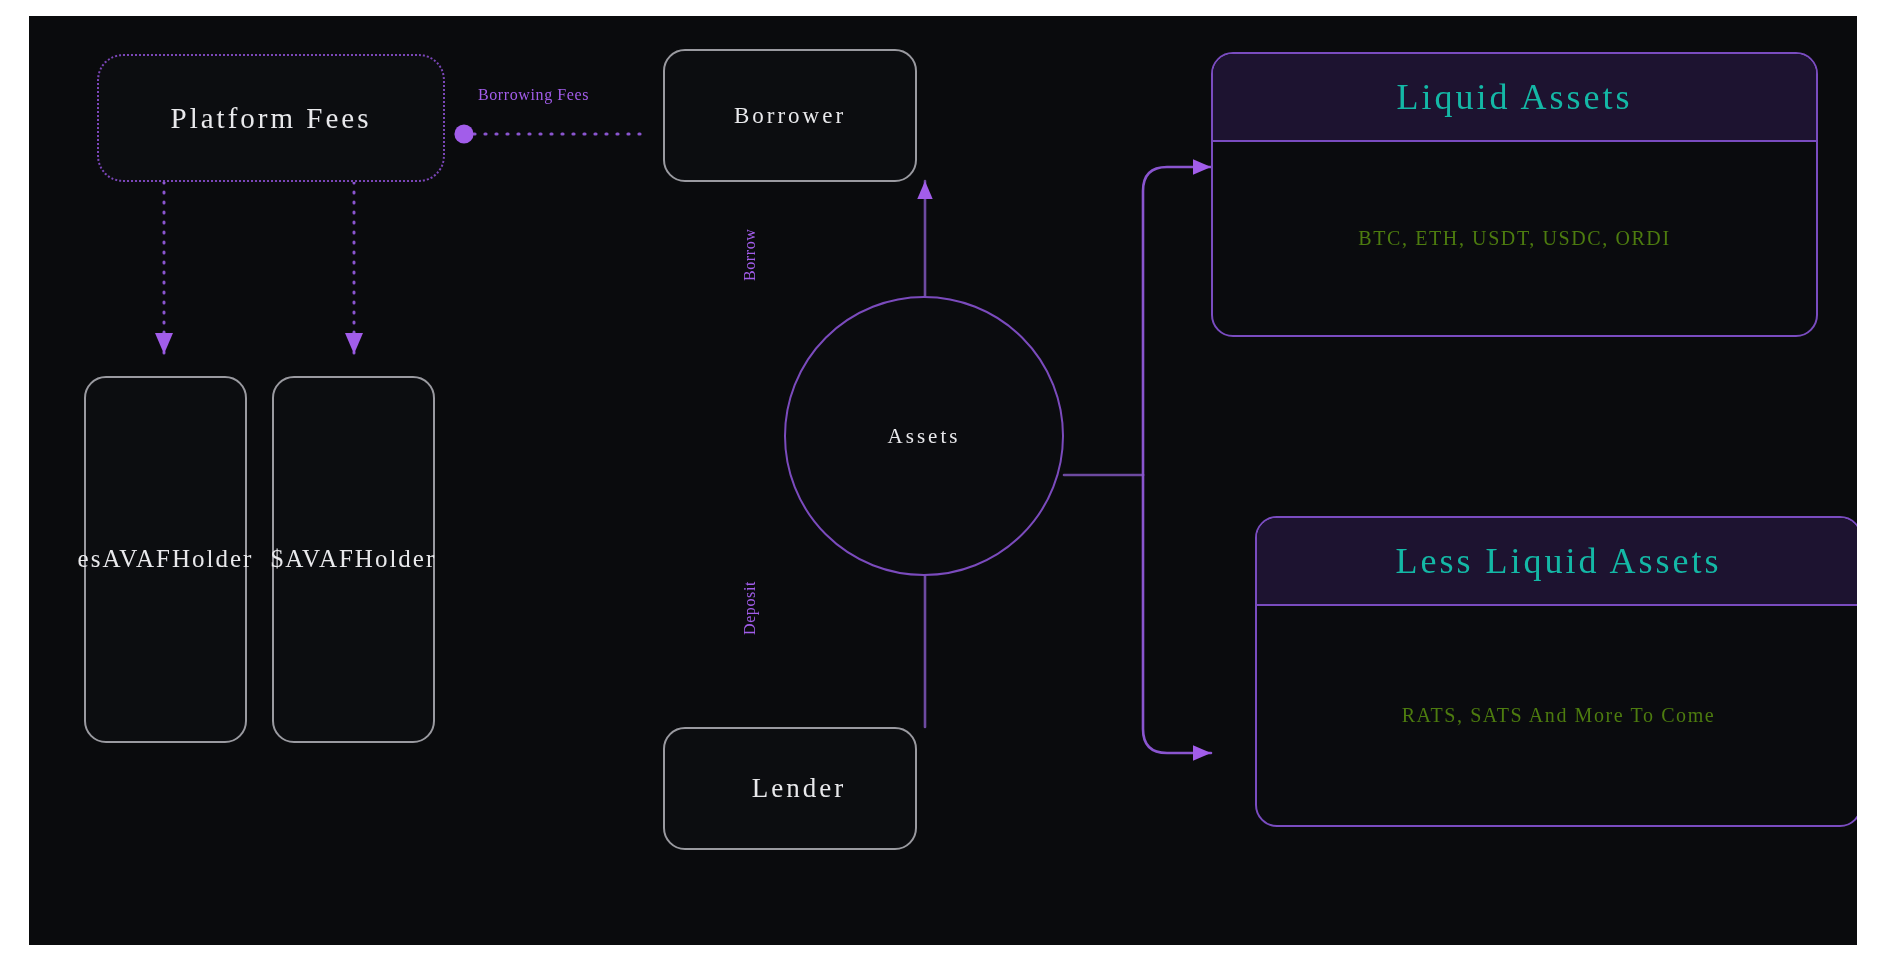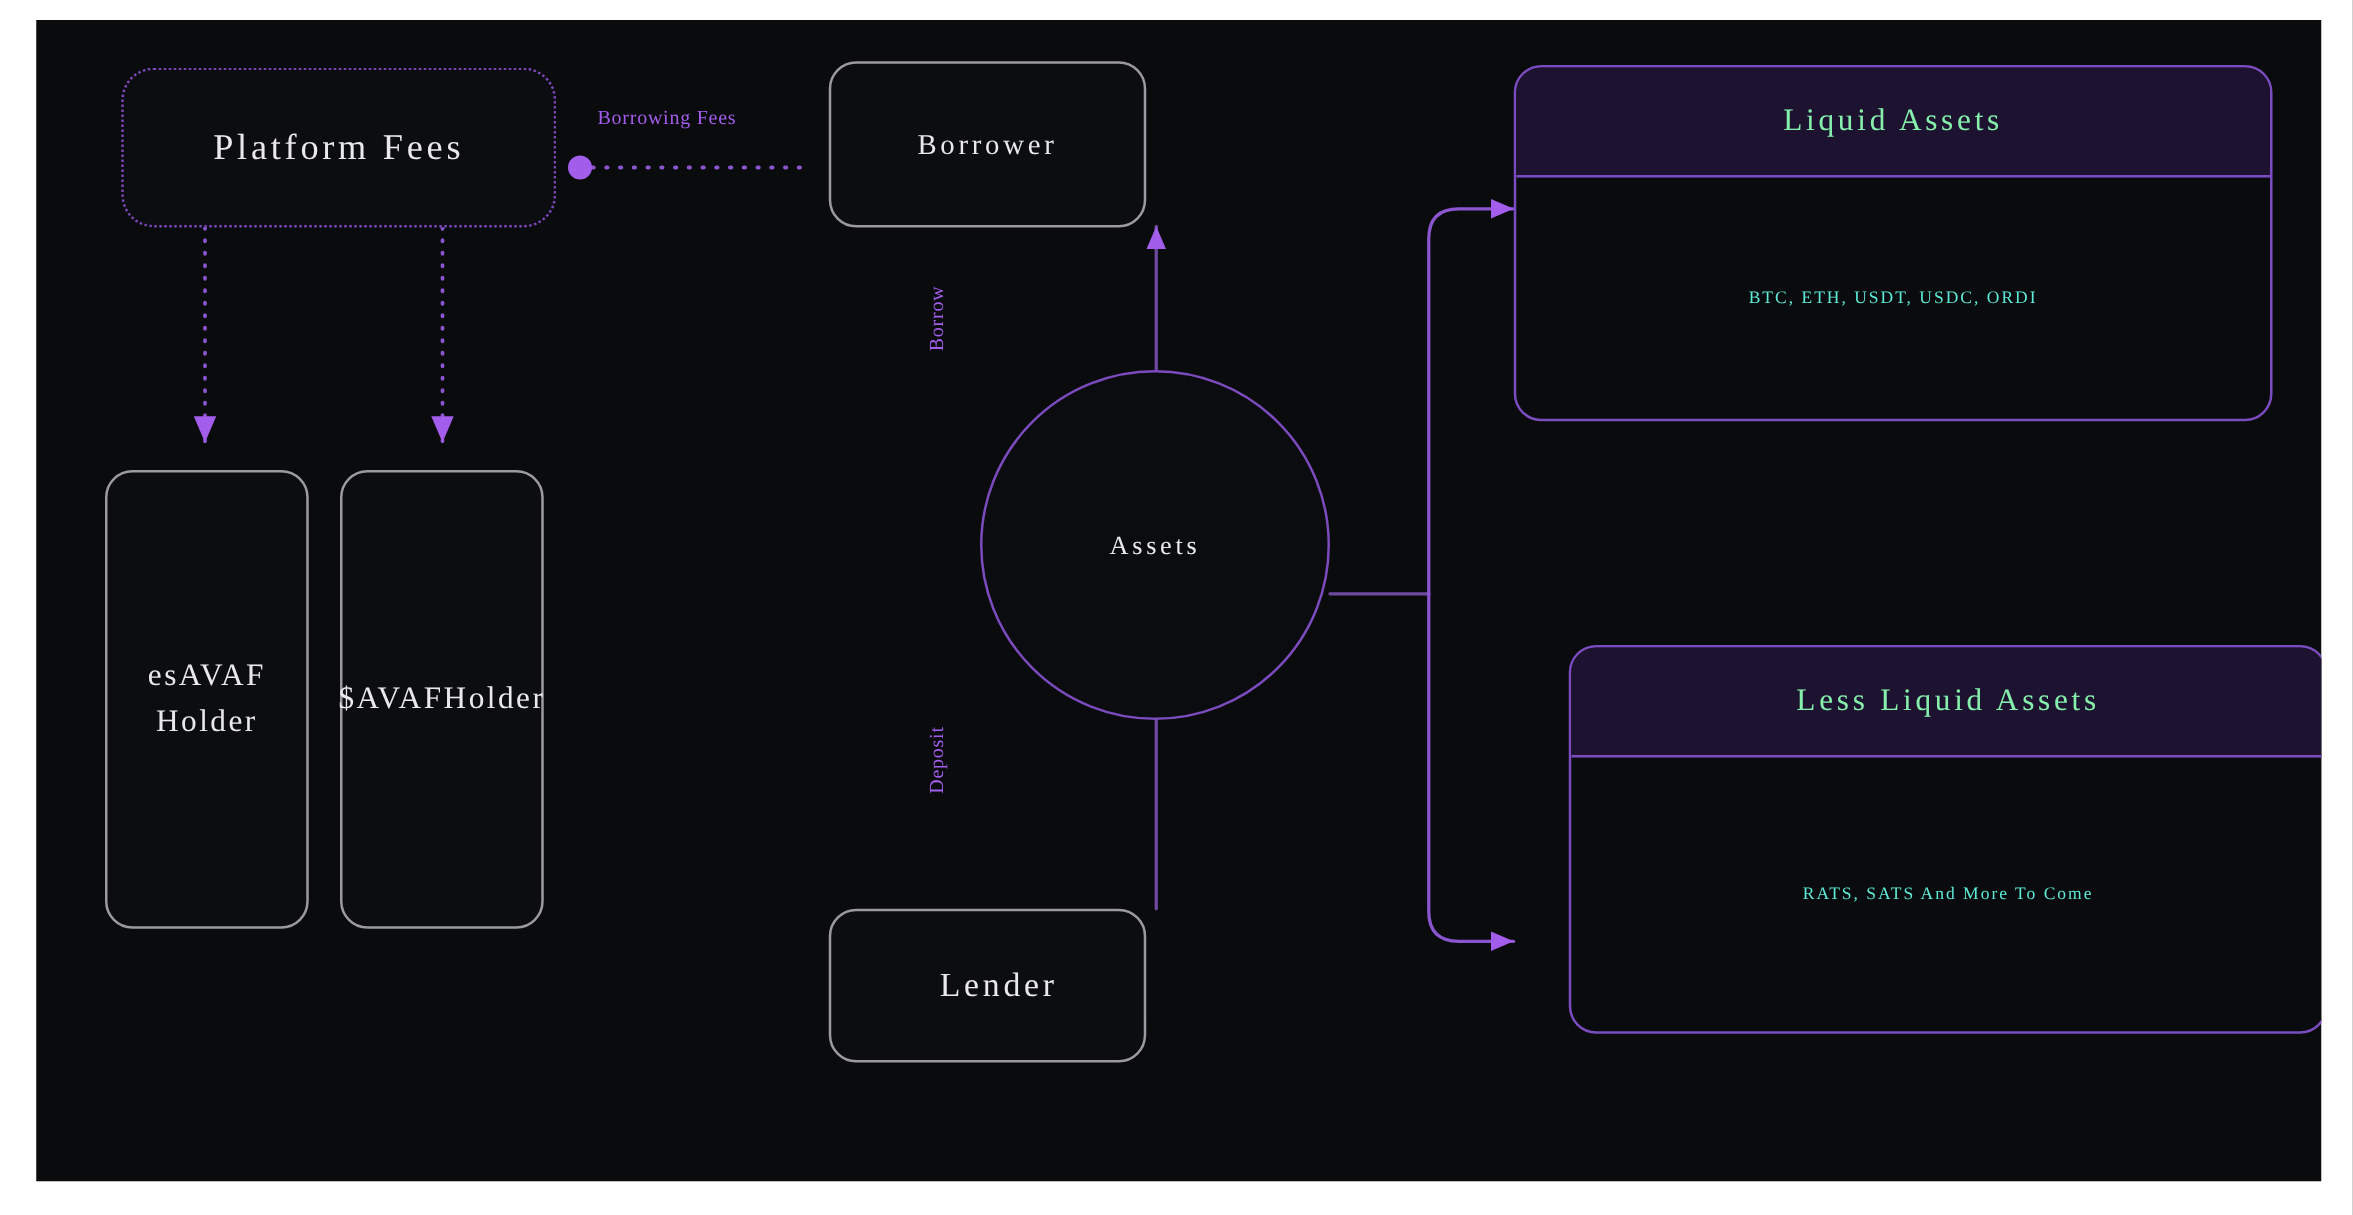--- a/index.html
+++ b/index.html
@@ -70,36 +70,36 @@
     border: 2px solid #7a4cc0;
     border-radius: 22px;
     background: #0a0b0e;
     overflow: hidden;
     display: flex;
     flex-direction: column;
   }
   .asset-card-head {
     background: #1d1330;
     border-bottom: 2px solid #7a4cc0;
-    color: #86efac;
+    color: #14b8a6;
     display: flex;
     align-items: center;
     justify-content: center;
     letter-spacing: 3px;
-    font-size: 25px;
+    font-size: 36px;
     height: 86px;
     flex: 0 0 86px;
   }
   .asset-card-body {
     flex: 1 1 auto;
     display: flex;
     align-items: center;
     justify-content: center;
-    color: #5eead4;
-    font-size: 14px;
+    color: #4d7c0f;
+    font-size: 20px;
     letter-spacing: 1.6px;
   }
 
   
   .edge-label {
     position: absolute;
     color: #a25dea;
     font-size: 16px;
     letter-spacing: 0.6px;
     white-space: nowrap;
@@ -180,21 +180,21 @@
     </div>
 
     <div class="node node-solid t-lender" style="left:634px; top:711px; width:254px; height:123px;padding-left:18px;">
       <span>Lender</span>
     </div>
 
     <div class="node node-circle t-assets" style="left:755px; top:280px; width:280px; height:280px;">
       <span>Assets</span>
     </div>
 
-    <div class="node node-solid t-holder" style="left:55px; top:360px; width:163px; height:367px; flex-direction:column;">
+    <div class="node node-solid t-holder" style="left:55px; top:360px; width:163px; height:367px; ">
       <span>esAVAF</span>
       <span>Holder</span>
     </div>
 
     <div class="node node-solid t-holder" style="left:243px; top:360px; width:163px; height:367px; flex-direction:row;">
       <span>$AVAF</span>
       <span>Holder</span>
     </div>
 
     <div class="asset-card" style="left:1182px; top:36px; width:607px; height:285px;">

